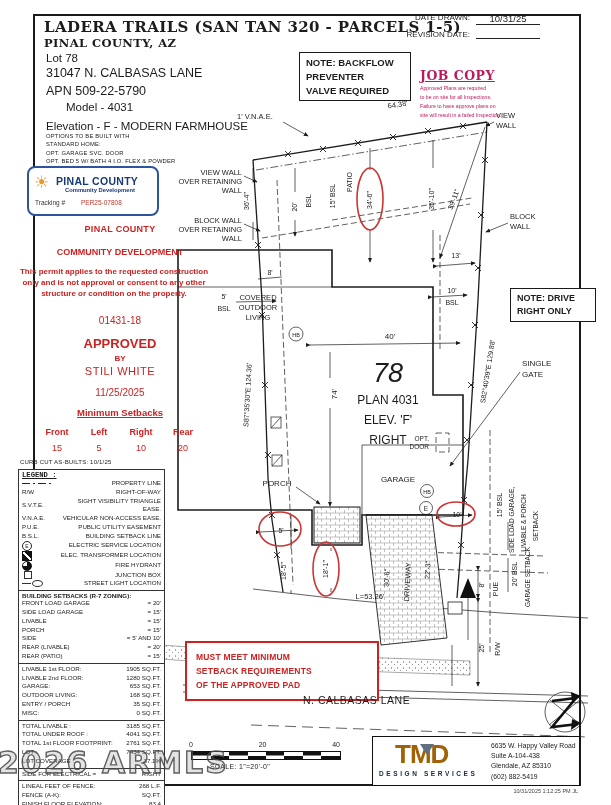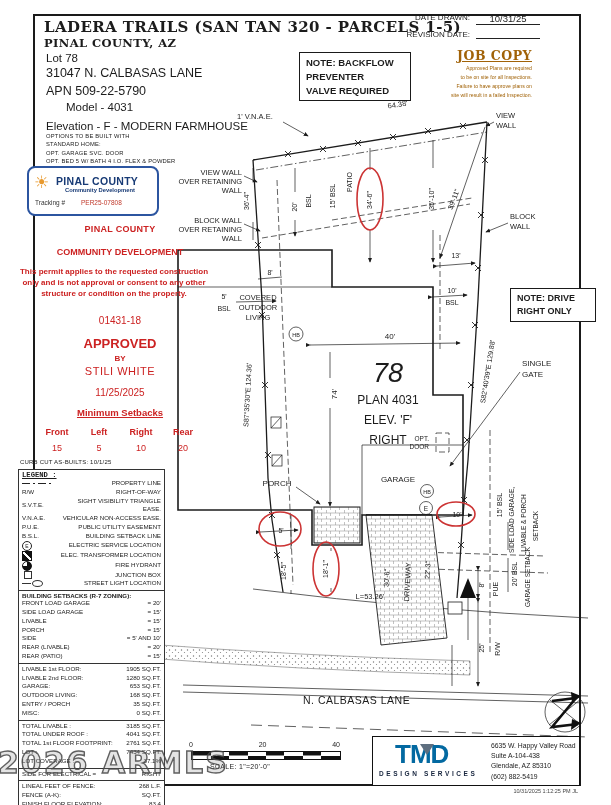--- a/index.html
+++ b/index.html
@@ -18,21 +18,21 @@
   .t-opts{left:46px;top:132px;font:5.8px "Liberation Sans",sans-serif;line-height:1.45;letter-spacing:.2px;}
   .d-lbl{font:8px "Liberation Sans",sans-serif;text-align:right;width:72px;}
   .d-val{font:9.5px "Liberation Sans",sans-serif;text-align:center;width:64px;border-bottom:1px solid #222;}
   
   .nbox{border:1.5px solid #1a1a1a;background:#fff;padding:3px 6px;font:600 9.5px "Liberation Sans",sans-serif;line-height:1.45;margin-left:16px;}
   .backflow{left:283px;top:52px;width:98px;}
   .drivebox{left:494px;top:288px;width:72px;font-size:9px;}
   .padbox{left:185px;top:641px;width:172px;border:2.5px solid #c22;background:#fff;padding:7px 9px;
           font:bold 8.5px "Liberation Sans",sans-serif;color:#c22;line-height:1.65;letter-spacing:.2px;}
   
-  .jc{left:420px;top:48px;width:112px;text-align:right;color:#a16207;}
+  .jc{left:420px;top:68px;width:112px;text-align:left;color:#be185d;}
   .jc-t{font:bold 12.5px "DejaVu Serif",serif;text-decoration:underline;letter-spacing:.5px;}
   .jc-l{font:5.2px "Liberation Sans",sans-serif;line-height:1.35;margin-top:2px;}
   
   .plogo{left:27px;top:166px;width:128px;height:46px;border:2px solid #2c55a0;border-radius:8px;background:#fff;}
   .plogo .sun{position:absolute;left:5px;top:6px;font-size:17px;color:#e8992e;line-height:1;}
   .plogo .nm{position:absolute;left:27px;top:7px;font:bold 10.5px "Liberation Sans",sans-serif;color:#173a75;letter-spacing:.3px;}
   .plogo .dp{position:absolute;left:36px;top:19px;font:bold 5.8px "Liberation Sans",sans-serif;color:#173a75;}
   .plogo .tr{position:absolute;left:6px;top:31px;font:6.5px "Liberation Sans",sans-serif;color:#333;}
   .plogo .trv{position:absolute;left:52px;top:31px;font:6.5px "Liberation Sans",sans-serif;color:#c0392b;}
   
@@ -67,21 +67,21 @@
   .s-sl2{width:9px;height:5px;border:1px solid #333;border-radius:50%;}
   
   .street{left:303px;top:694px;width:175px;font:10.5px "Liberation Sans",sans-serif;letter-spacing:.5px;}
   .sc-lbls{left:189px;top:741px;width:151px;display:flex;justify-content:space-between;font:7px "Liberation Sans",sans-serif;}
   .sc-bar{left:191px;top:751px;width:148px;height:7px;border:1px solid #111;background-image:
       repeating-linear-gradient(90deg,#111 0 18.5px,#fff 18.5px 37px),
       repeating-linear-gradient(90deg,#fff 0 18.5px,#111 18.5px 37px);
       background-size:100% 3.5px,100% 3.5px;background-position:0 0,0 3.5px;background-repeat:no-repeat;}
   .sc-txt{left:210px;top:763px;width:120px;font:7px "Liberation Sans",sans-serif;letter-spacing:.3px;}
   .tmd{left:372px;top:736px;width:206px;height:48px;border:1.5px solid #111;background:#fff;}
-  .tmd-logo{position:absolute;left:22px;top:2px;font:800 26px "Liberation Sans",sans-serif;color:#0369a1;letter-spacing:-1px;}
+  .tmd-logo{position:absolute;left:22px;top:2px;font:800 26px "Liberation Sans",sans-serif;color:#a16207;letter-spacing:-1px;}
   .tmd-tri{position:absolute;left:47px;top:7px;width:0;height:0;border-left:7px solid transparent;border-right:7px solid transparent;border-top:11px solid #5e6f80;}
   .tmd-ds{position:absolute;left:6px;top:33px;font:6.5px "Liberation Sans",sans-serif;letter-spacing:2.6px;color:#16243d;font-weight:bold;}
   .tmd-ad{position:absolute;left:118px;top:4px;font:6.8px "Liberation Sans",sans-serif;color:#222;line-height:1.5;}
   .tstamp{left:398px;top:788px;width:180px;text-align:right;font:5.5px "Liberation Sans",sans-serif;color:#444;}
   .wm{left:-2px;top:745px;font:bold 30px "DejaVu Sans",sans-serif;letter-spacing:2px;
       color:rgba(130,130,130,.22);-webkit-text-stroke:1.4px rgba(70,70,70,.85);white-space:nowrap;}
   
   svg text{font-family:"Liberation Sans",sans-serif;fill:#1c1c1c;}
   .ln{stroke:#1c1c1c;stroke-width:1.3;fill:none;}
   .th{stroke:#1c1c1c;stroke-width:.7;fill:none;}
@@ -528,20 +528,25 @@
           <span class="val">SQ.FT.</span>
         </div>
       <div class="trow">
           <span class="lab l">FINISH FLOOR ELEVATION:</span>
           <span class="val">83.4</span>
         </div>
 
     </div>
   </div>
 
+  <div class="abs padbox">
+    <div>MUST MEET MINIMUM</div>
+    <div>SETBACK REQUIREMENTS</div>
+    <div>OF THE APPROVED PAD</div>
+  </div>
   <div class="abs street">N. CALBASAS LANE</div>
 
   <div class="abs sc-lbls">
     <span>0</span>
     <span>20</span>
     <span>40</span>
   </div>
   <div class="abs sc-bar"></div>
   <div class="abs sc-txt">SCALE:  1"=20'-0"</div>
 

